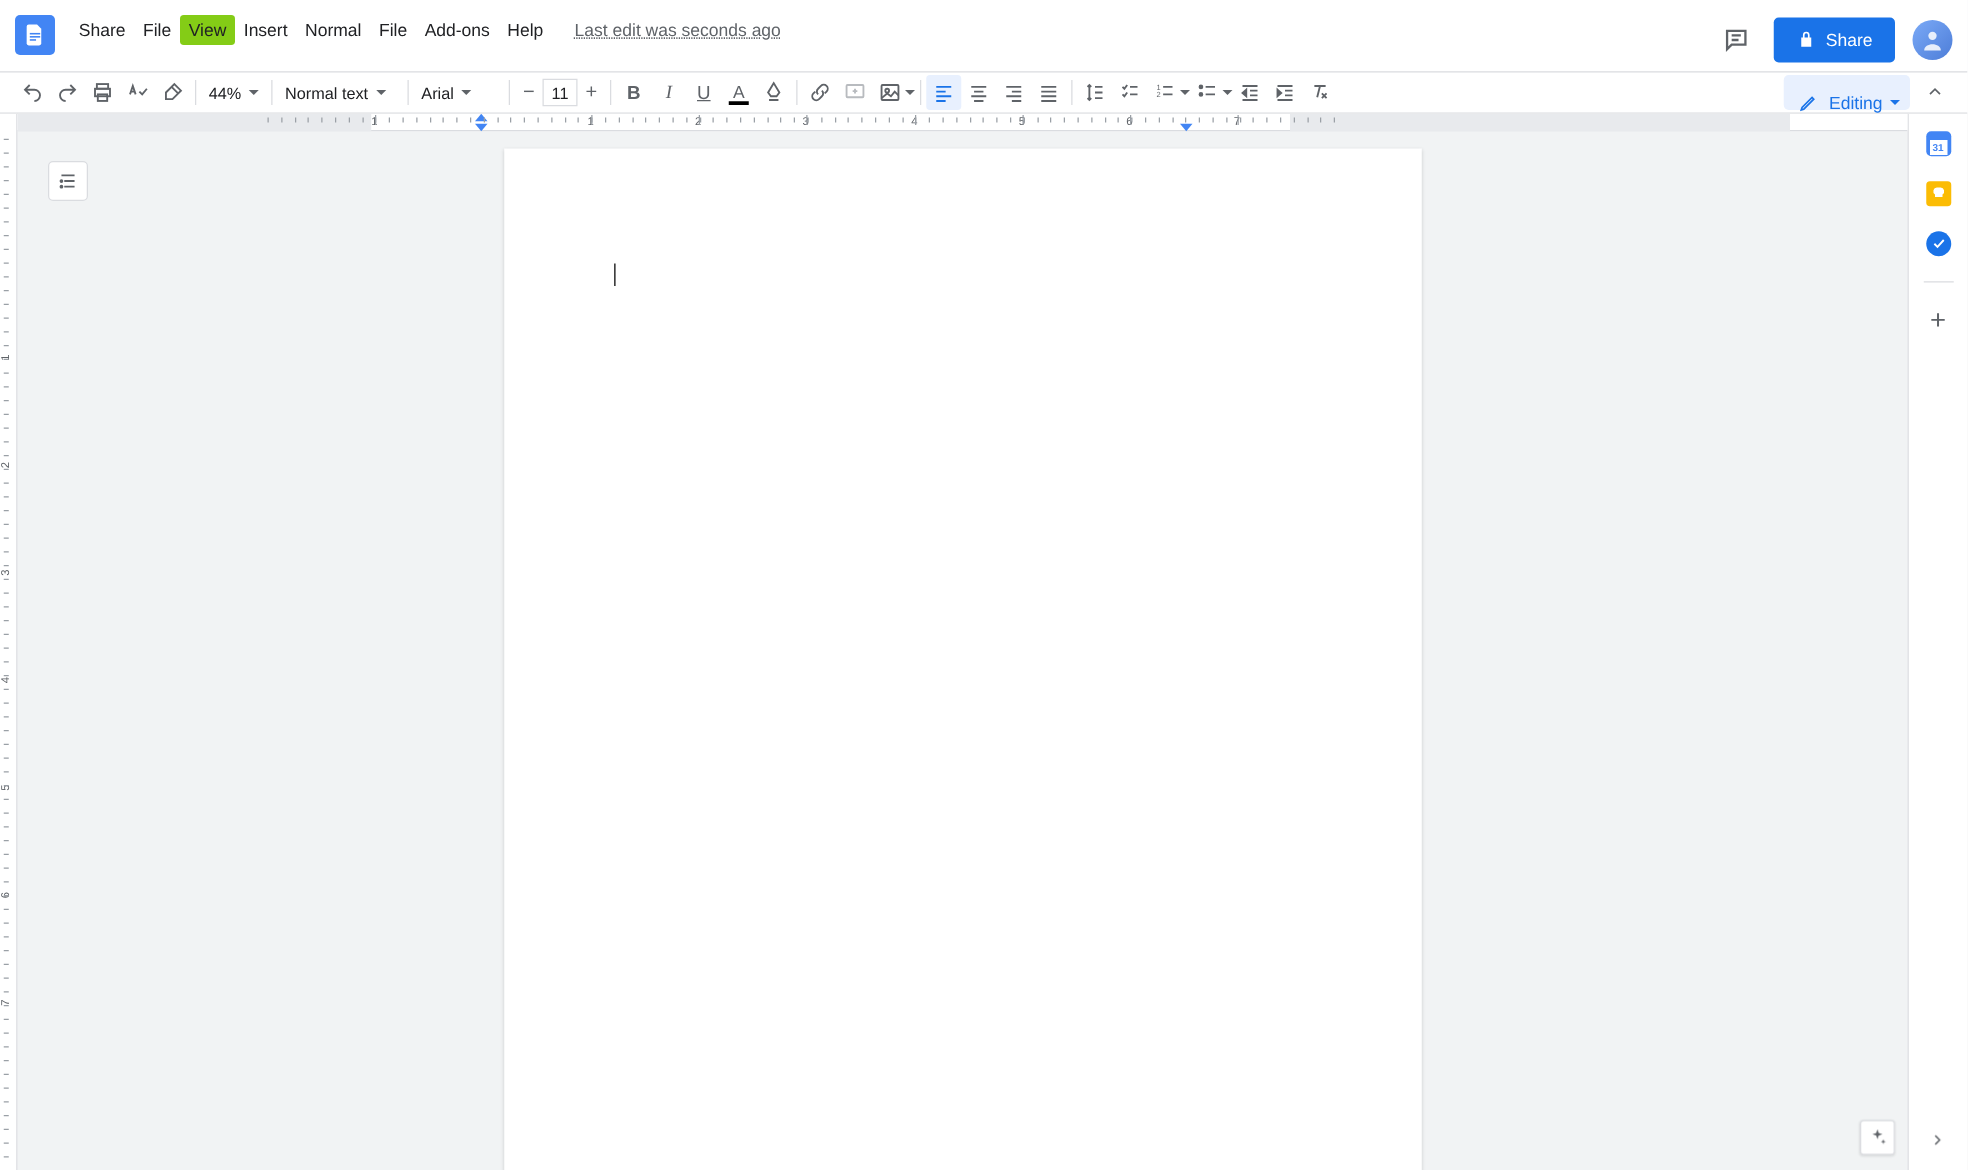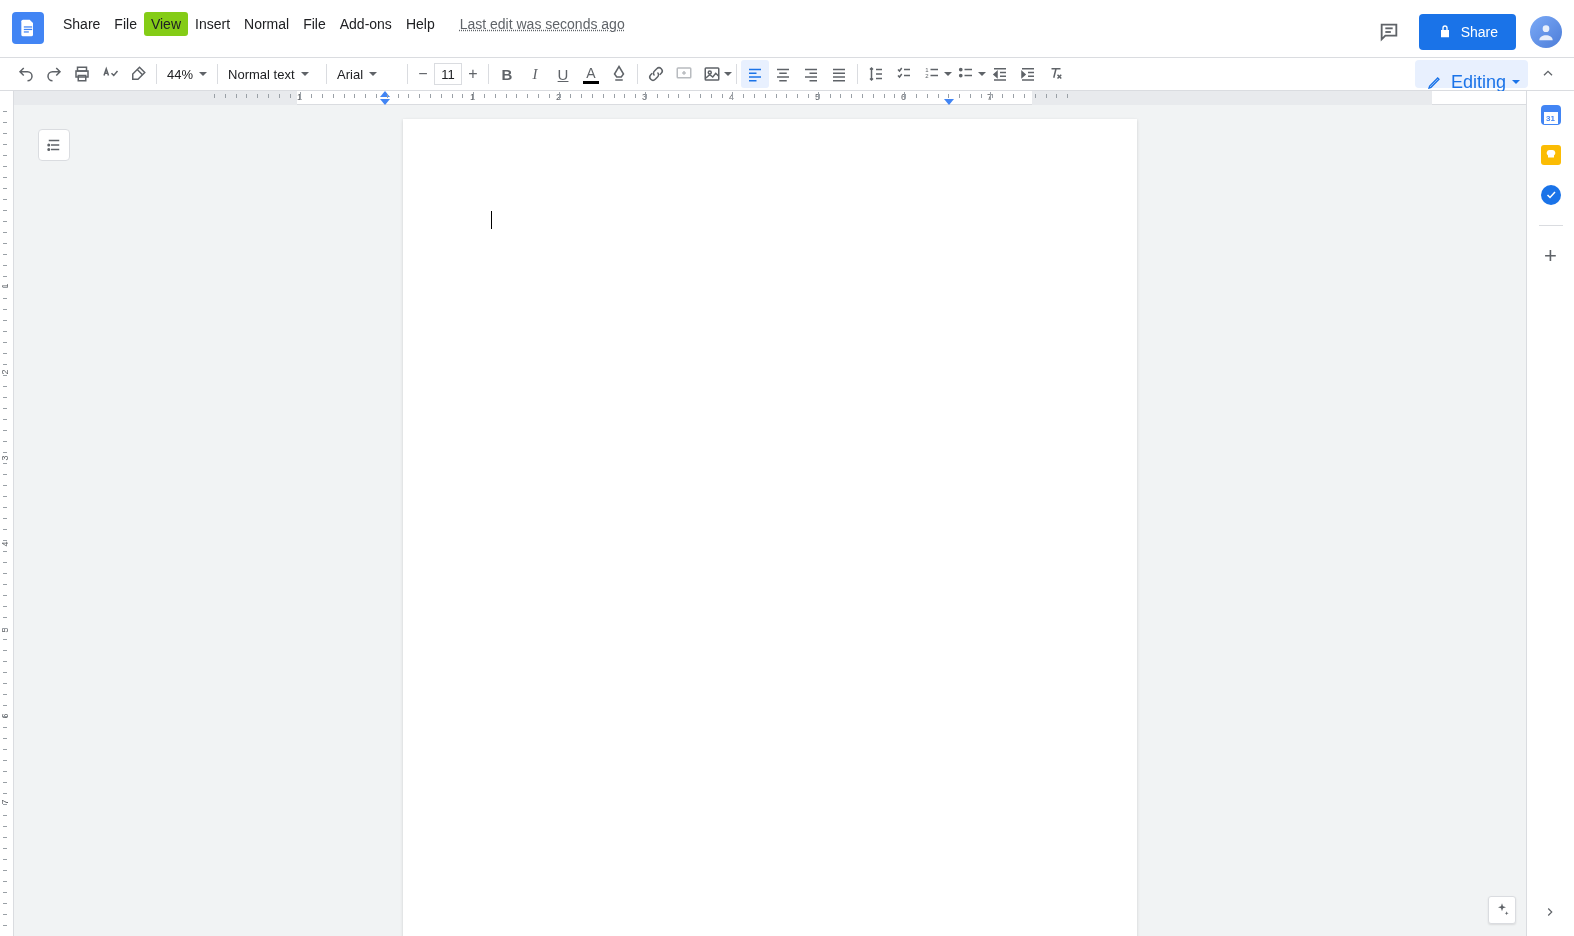--- a/index.html
+++ b/index.html
@@ -27,21 +27,21 @@
 .tsep{width:1px;height:20px;background:#dadce0;margin:0 4px}
 .tsel{display:flex;align-items:center;gap:6px;padding:0 6px;height:28px;font-size:13px;color:#202124;cursor:pointer;font-weight:500}
 .tsel.wide{min-width:100px}
 .caret{width:0;height:0;border-left:4px solid transparent;border-right:4px solid transparent;border-top:4px solid #5f6368}
 .fsbox{display:flex;align-items:center}
 .fsbtn{width:22px;height:22px;display:flex;align-items:center;justify-content:center;color:#5f6368;cursor:pointer;font-size:16px;font-weight:500}
 .fsinput{width:28px;height:22px;border:1px solid #dadce0;text-align:center;font-size:13px;color:#202124;outline:none}
 .txtcolor{position:relative;width:28px;height:28px;display:flex;flex-direction:column;align-items:center;justify-content:center;cursor:pointer}
 .txtcolor .underbar{position:absolute;bottom:4px;width:16px;height:3px;background:#000}
 .modebtns{margin-left:auto;display:flex;align-items:center;gap:6px}
-.modebtn{display:flex;align-items:center;gap:8px;background:#e8f0fe;border:none;border-radius:4px;height:28px;padding:16px 22px 0 12px;font-size:18px;color:#1a73e8;cursor:pointer;position:relative;font-weight:500}
+.modebtn{display:flex;align-items:center;gap:8px;background:#e8f0fe;border:none;border-radius:4px;height:28px;padding:16px 22px 0 12px;font-size:14px;color:#1a73e8;cursor:pointer;position:relative;font-weight:500}
 .modebtn .caret{position:absolute;right:8px;border-top-color:#1a73e8}
 .workspace{flex:1;display:flex;background:#f1f3f4;position:relative;overflow:hidden}
 .vruler{width:14px;background:#fff;border-right:1px solid #dadce0;position:relative;flex-shrink:0}
 .vruler .tick{position:absolute;left:3px;width:4px;height:1px;background:#9aa0a6}
 .vruler .num{position:absolute;font-size:9px;color:#5f6368;left:2px;transform:rotate(-90deg);transform-origin:center}
 .maincol{flex:1;display:flex;flex-direction:column;position:relative}
 .hruler{height:14px;background:#fff;border-bottom:1px solid #dadce0;position:relative}
 .hruler .tick{position:absolute;top:3px;width:1px;height:4px;background:#9aa0a6}
 .hruler .maj{height:8px;top:1px}
 .hruler .num{position:absolute;font-size:9px;color:#5f6368;top:1px}

